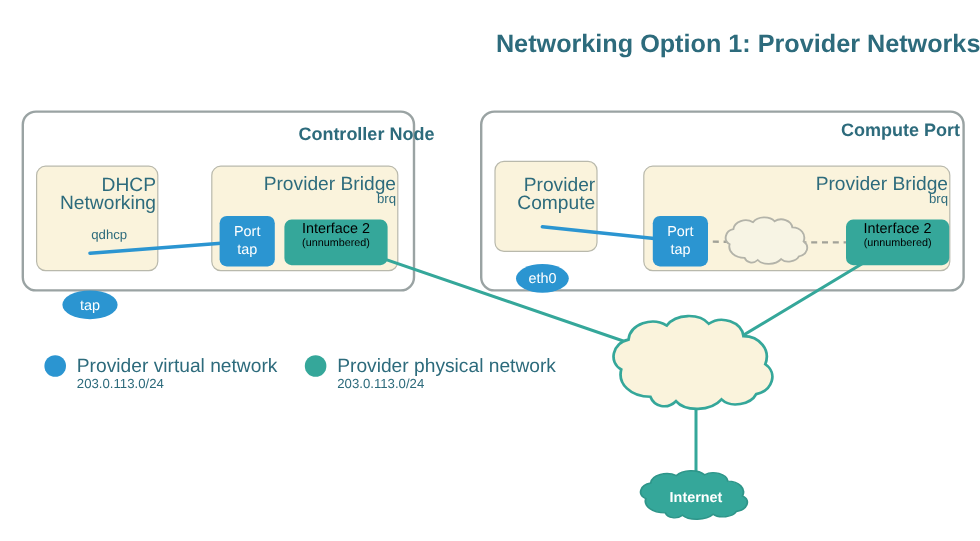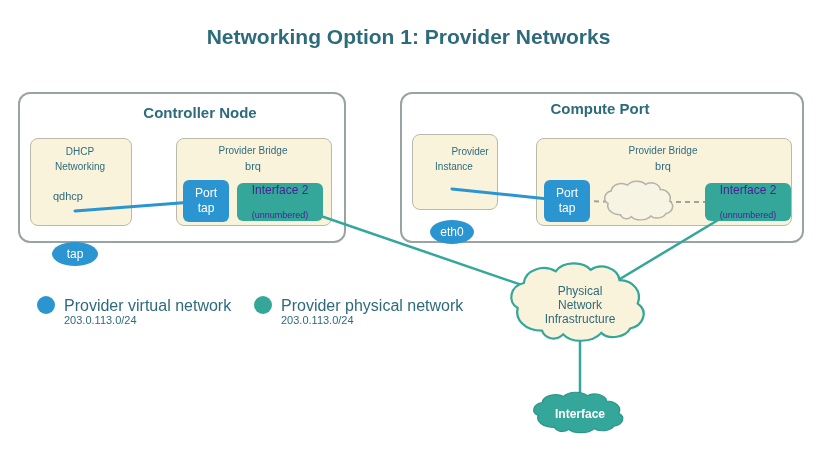--- a/index.html
+++ b/index.html
@@ -1,44 +1,44 @@
 <!DOCTYPE html>
 <html><head>
 <meta charset="utf-8">
 <style>
   html,body{margin:0;padding:0;background:#fff;}
   .canvas{
     position:relative;width:817px;height:451px;background:#ffffff;
     font-family:"Liberation Sans",sans-serif;overflow:hidden;
   }
   .abs{position:absolute;}
-  .ctext{text-align:center;color:#2d6b7c;}
+  .ctext{text-align:right;color:#2d6b7c;}
 
   .diagram-title{left:0;top:25px;width:817px;font-size:21px;font-weight:600;}
   .diagram-subtitle{left:0;top:60px;width:817px;font-size:14px;font-weight:600;}
 
   .node-box{
     background:#ffffff;border:2px solid #9aa3a3;border-radius:12px;z-index:1;
   }
   .node-title{font-size:15px;font-weight:600;z-index:1;}
 
   .cream-box{
     background:#faf3dc;border:1px solid #b9b9ac;border-radius:8px;z-index:1;
   }
-  .box-title{font-size:10px;z-index:1;}
+  .box-title{font-size:16px;z-index:1;}
   .box-sub{font-size:11px;z-index:1;}
 
   .pill-blue{
     background:#2b95d1;border-radius:6px;color:#fff;z-index:3;
     display:flex;flex-direction:column;align-items:center;justify-content:center;
     font-size:12px;line-height:15px;
   }
   .pill-teal{
-    background:#35a79a;border-radius:6px;color:#4c1d95;z-index:3;
-    display:flex;flex-direction:column;align-items:center;justify-content:space-between;
+    background:#35a79a;border-radius:6px;color:#000000;z-index:3;
+    display:flex;flex-direction:column;align-items:center;justify-content:flex-start;
     font-size:12px;line-height:14px;
   }
   .pill-teal .small{font-size:9px;line-height:11px;}
   .ellipse-blue{
     background:#2b95d1;border-radius:50%;color:#fff;z-index:3;
     display:flex;align-items:center;justify-content:center;font-size:12px;margin-top:43px;
   }
 
   .conn-svg{left:0;top:0;width:817px;height:451px;z-index:2;pointer-events:none;}
 
@@ -72,22 +72,22 @@
   <div class="abs ctext box-sub" style="left:30px;top:190px;width:76px;">qdhcp</div>
 
   <div class="abs cream-box" style="left:176px;top:138px;width:154px;height:86px;"></div>
   <div class="abs ctext box-title" style="left:176px;top:145px;width:154px;">Provider Bridge</div>
   <div class="abs ctext box-sub" style="left:176px;top:160px;width:154px;">brq</div>
 
   <div class="abs node-box" style="left:400px;top:92px;width:400px;height:147px;"></div>
   <div class="abs ctext node-title" style="left:400px;top:100px;width:400px;">Compute Port</div>
 
   <div class="abs cream-box" style="left:412px;top:134px;width:84px;height:74px;"></div>
-  <div class="abs ctext box-title" style="left:428px;top:146px;width:84px;">Provider</div>
-  <div class="abs ctext box-title" style="left:412px;top:161px;width:84px;">Instance</div>
+  <div class="abs ctext box-title" style="left:412px;top:146px;width:84px;">Provider</div>
+  <div class="abs ctext box-title" style="left:412px;top:161px;width:84px;">Compute</div>
 
   <div class="abs cream-box" style="left:536px;top:138px;width:254px;height:86px;"></div>
   <div class="abs ctext box-title" style="left:536px;top:145px;width:254px;">Provider Bridge</div>
   <div class="abs ctext box-sub" style="left:536px;top:160px;width:254px;">brq</div>
 
   <svg class="abs conn-svg" viewBox="0 0 817 451">
     <line x1="75" y1="211" x2="206" y2="201" stroke="#2b95d1" stroke-width="3" stroke-linecap="round"></line>
     <line x1="452" y1="189" x2="567" y2="201" stroke="#2b95d1" stroke-width="3" stroke-linecap="round"></line>
     <line x1="567" y1="201" x2="640" y2="202" stroke="#a2a298" stroke-width="2" stroke-dasharray="5 4"></line>
     <line x1="640" y1="202" x2="748" y2="202" stroke="#a2a298" stroke-width="2" stroke-dasharray="5 4"></line>
@@ -120,30 +120,25 @@
   </svg>
 
   <div class="abs pill-teal" style="left:705px;top:183px;width:86px;height:38px;">
     <span>Interface 2</span>
     <span class="small">(unnumbered)</span>
   </div>
 
   <svg class="abs cloud-wrap" style="left:504px;top:261px;width:152px;height:88px;" viewBox="0 0 200 120" preserveAspectRatio="none">
     <path d="M 50 95 C 28 95 14 80 18 64 C 4 56 8 34 26 30 C 28 12 52 4 68 14 C 78 0 104 0 114 12 C 128 2 150 10 152 26 C 170 26 182 42 176 58 C 190 68 184 88 166 92 C 160 104 138 108 128 98 C 116 112 88 112 78 100 C 68 110 54 106 50 95 Z" fill="#faf3dc" stroke="#35a79a" stroke-width="3"></path>
   </svg>
-  <div class="abs cloud-text teal-text" style="left:504px;top:261px;width:152px;height:88px;">
-    <span>Physical</span>
-    <span>Network</span>
-    <span>Infrastructure</span>
-  </div>
 
   <svg class="abs cloud-wrap" style="left:529px;top:391px;width:102px;height:46px;" viewBox="0 0 200 120" preserveAspectRatio="none">
     <path d="M 50 95 C 28 95 14 80 18 64 C 4 56 8 34 26 30 C 28 12 52 4 68 14 C 78 0 104 0 114 12 C 128 2 150 10 152 26 C 170 26 182 42 176 58 C 190 68 184 88 166 92 C 160 104 138 108 128 98 C 116 112 88 112 78 100 C 68 110 54 106 50 95 Z" fill="#35a79a" stroke="#2e9589" stroke-width="3"></path>
   </svg>
-  <div class="abs cloud-text white-text" style="left:529px;top:391px;width:102px;height:46px;">Interface</div>
+  <div class="abs cloud-text white-text" style="left:529px;top:391px;width:102px;height:46px;">Internet</div>
 
   <div class="abs legend-dot dot-blue" style="left:37px;top:296px;"></div>
   <div class="abs legend-label" style="left:64px;top:297px;">Provider virtual network</div>
   <div class="abs legend-cidr" style="left:64px;top:314px;">203.0.113.0/24</div>
 
   <div class="abs legend-dot dot-teal" style="left:254px;top:296px;"></div>
   <div class="abs legend-label" style="left:281px;top:297px;">Provider physical network</div>
   <div class="abs legend-cidr" style="left:281px;top:314px;">203.0.113.0/24</div>
 
 </div>

